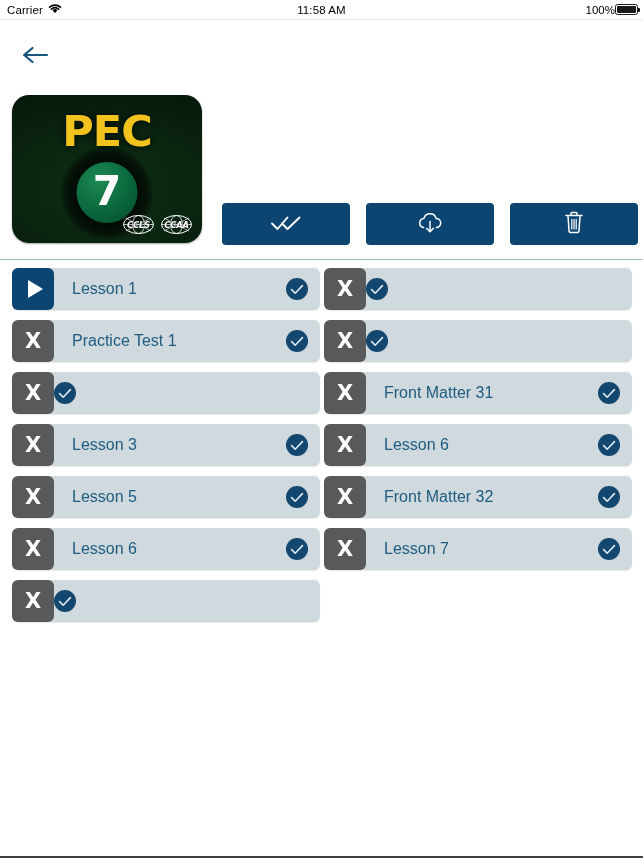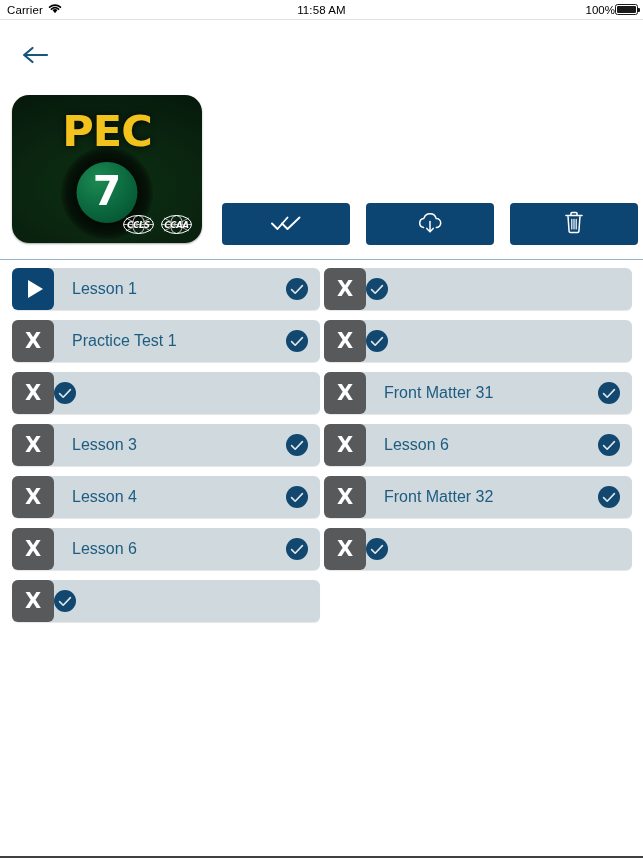--- a/index.html
+++ b/index.html
@@ -424,21 +424,21 @@
           <div class="row-check">
             <svg width="14" height="11" viewBox="0 0 14 11">
               <path d="M1.6 5.6 L5.2 9.2 L12.4 1.6" stroke="#dfe8ee" stroke-width="1.6" fill="none" stroke-linecap="round" stroke-linejoin="round"></path>
             </svg>
           </div>
         </div>
         <div class="row">
           <div class="row-tile tile-x">
             <span>X</span>
           </div>
-          <div class="row-label">Lesson 4</div>
+          <div class="row-label">Lesson 5</div>
           <div class="row-check">
             <svg width="14" height="11" viewBox="0 0 14 11">
               <path d="M1.6 5.6 L5.2 9.2 L12.4 1.6" stroke="#dfe8ee" stroke-width="1.6" fill="none" stroke-linecap="round" stroke-linejoin="round"></path>
             </svg>
           </div>
         </div>
         <div class="row">
           <div class="row-tile tile-x">
             <span>X</span>
           </div>
@@ -511,20 +511,21 @@
           <div class="row-check">
             <svg width="14" height="11" viewBox="0 0 14 11">
               <path d="M1.6 5.6 L5.2 9.2 L12.4 1.6" stroke="#dfe8ee" stroke-width="1.6" fill="none" stroke-linecap="round" stroke-linejoin="round"></path>
             </svg>
           </div>
         </div>
         <div class="row">
           <div class="row-tile tile-x">
             <span>X</span>
           </div>
+          <div class="row-label">Lesson 7</div>
           <div class="row-check">
             <svg width="14" height="11" viewBox="0 0 14 11">
               <path d="M1.6 5.6 L5.2 9.2 L12.4 1.6" stroke="#dfe8ee" stroke-width="1.6" fill="none" stroke-linecap="round" stroke-linejoin="round"></path>
             </svg>
           </div>
         </div>
       </div>
   </div>
 
 </div>

